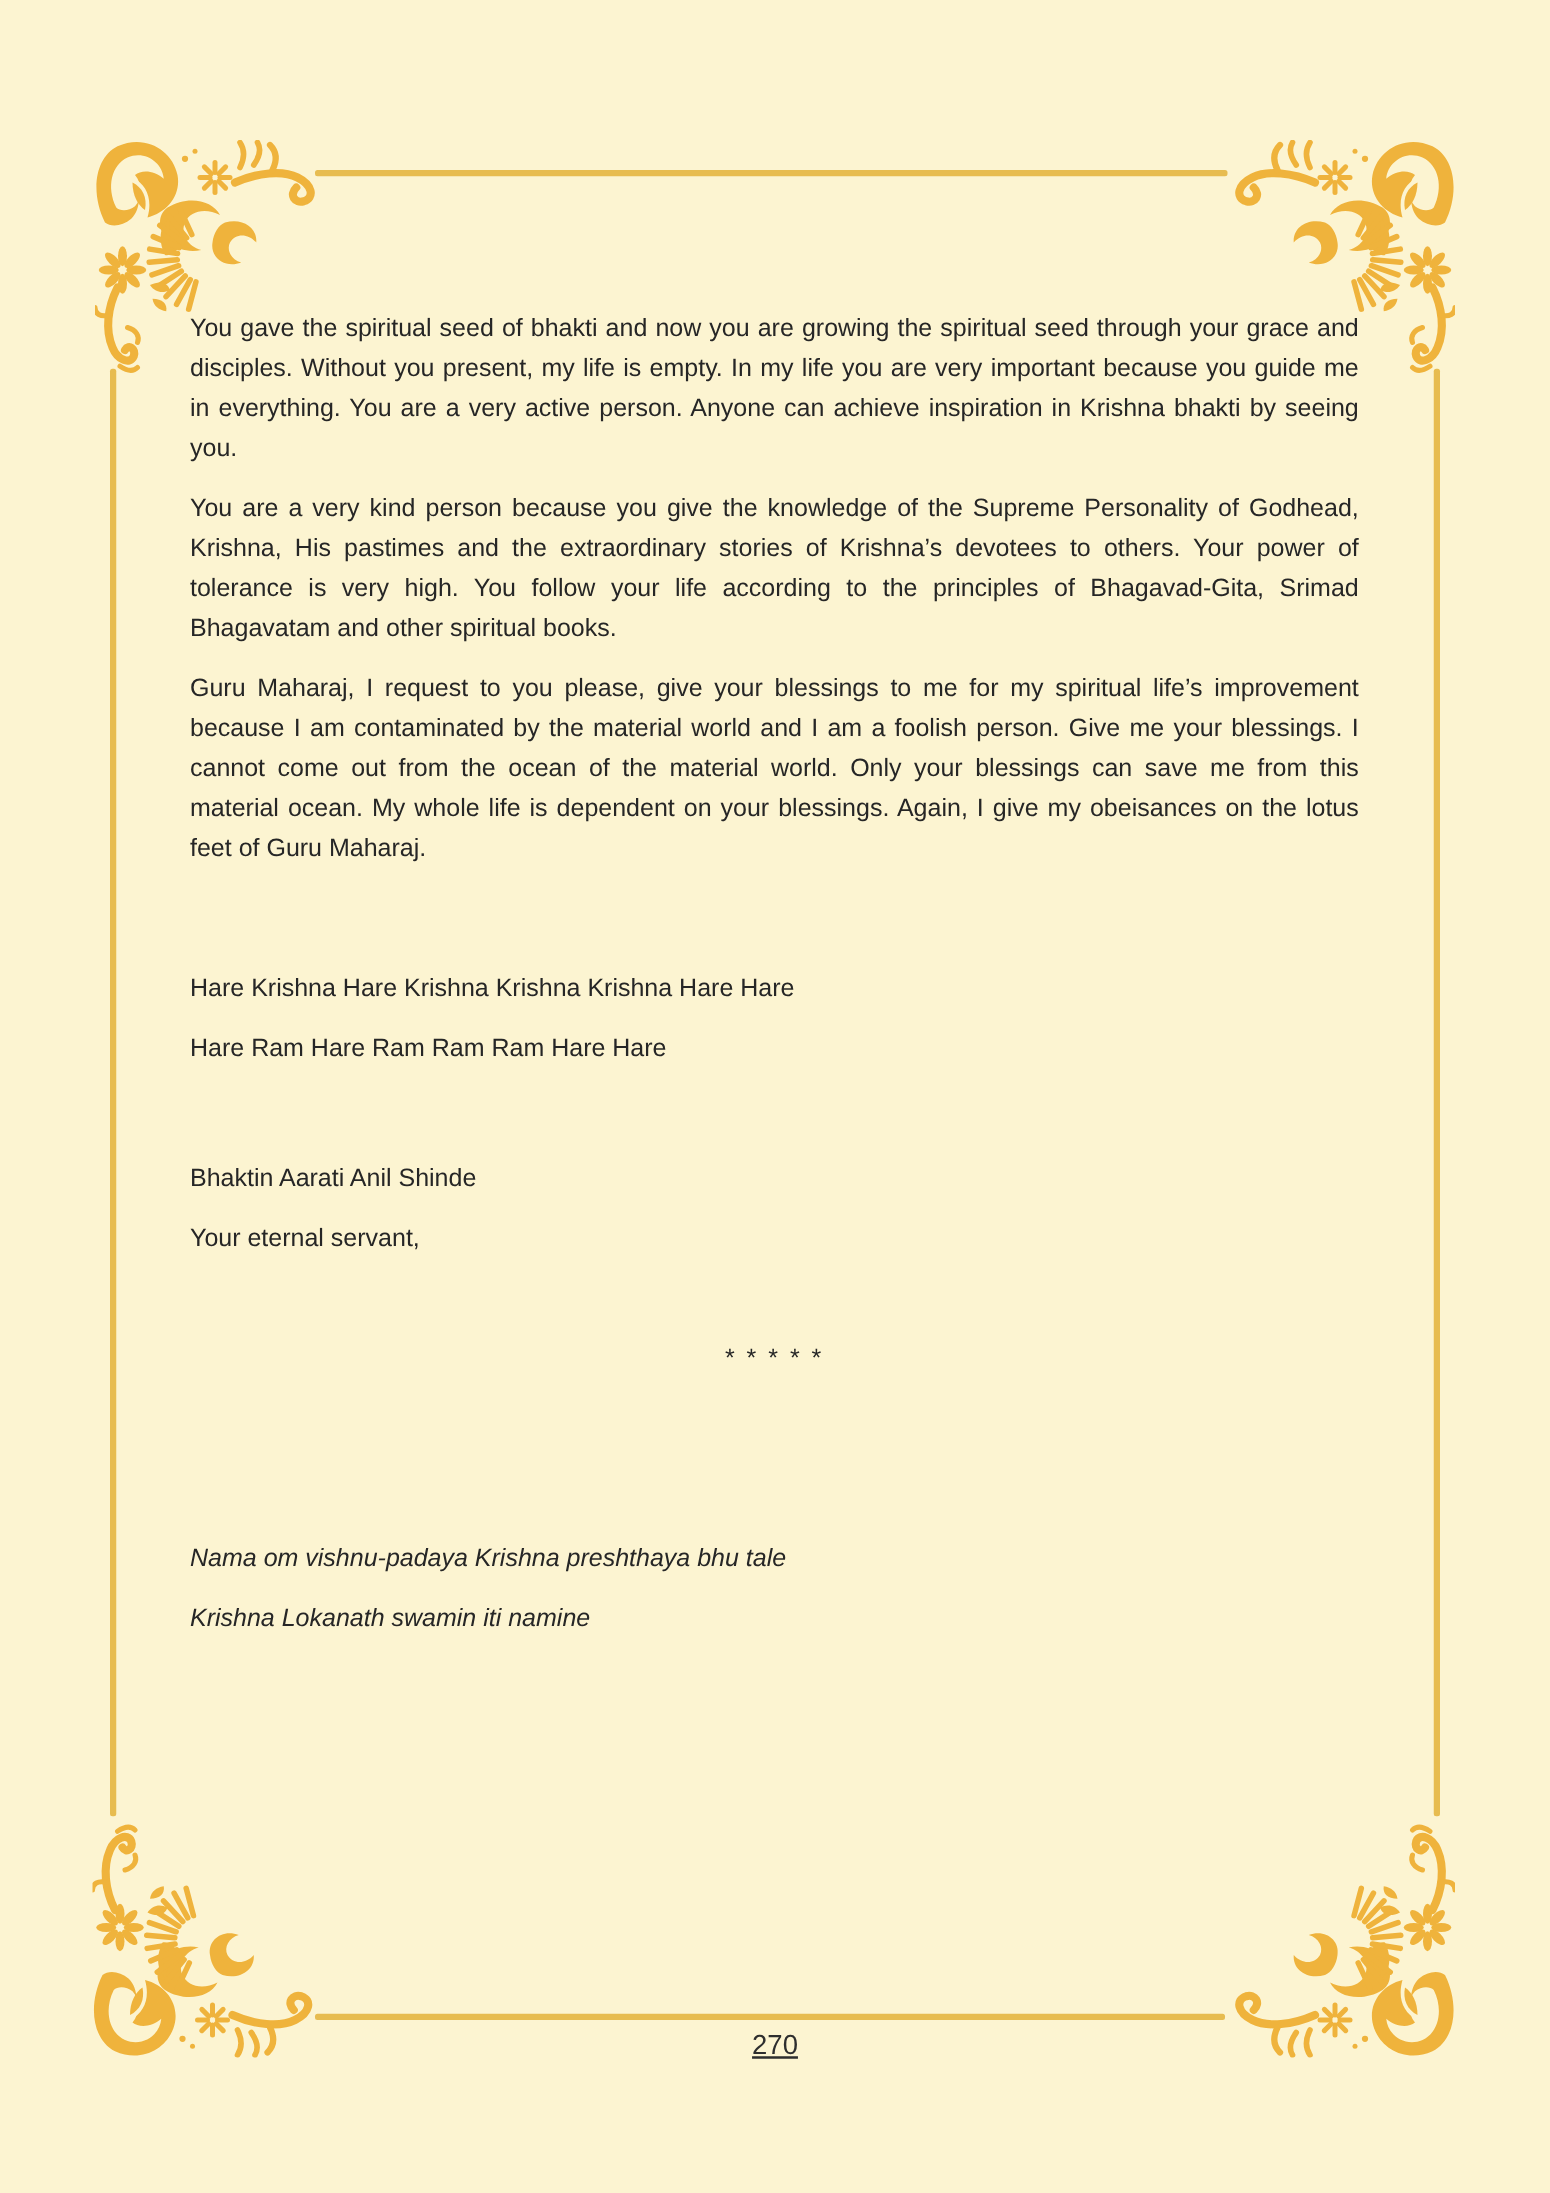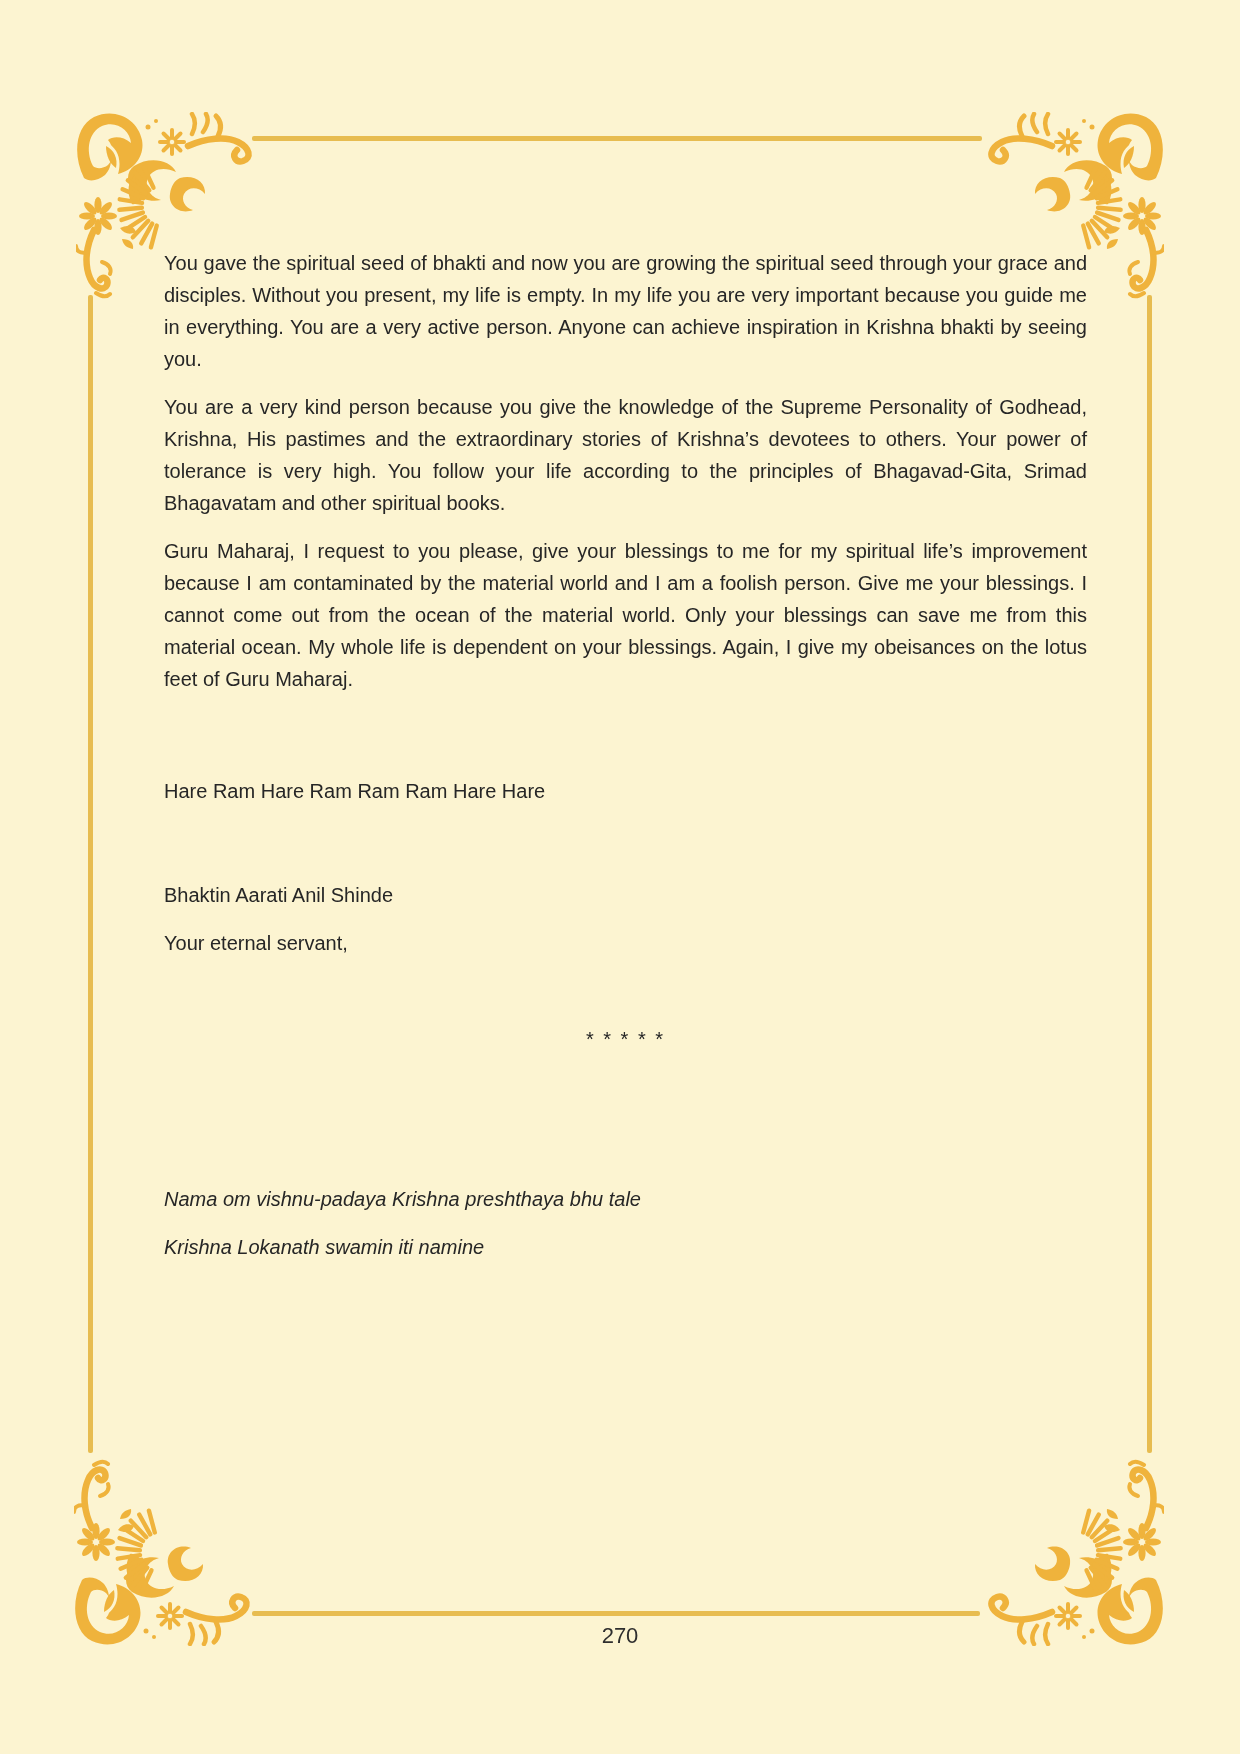--- a/index.html
+++ b/index.html
@@ -28,30 +28,30 @@
   .corner{position:absolute;width:180px;height:188px;color:var(--gold);}
   .corner.tl{left:76px;top:112px;}
   .corner.tr{left:984px;top:112px;transform:scaleX(-1);}
   .corner.bl{left:74px;top:1458px;transform:scaleY(-1);}
   .corner.br{left:984px;top:1458px;transform:scale(-1,-1);}
   
   .content{
     position:absolute;left:152px;top:247px;width:935px;
     font-size:20px;line-height:32px;
   }
-  .para{margin:0 0 16px 12px;}
+  .para{margin:0 0 16px 0;}
   .j{text-align:justify;}
   .center{text-align:center;letter-spacing:2px;}
   .italic{font-style:italic;}
   .sp64{height:64px;}
   .sp56{height:56px;}
   .sp48{height:48px;}
   .pageno{
     position:absolute;left:0;top:1623px;width:100%;
-    text-align:center;font-size:22px;color:#2e2e2e;
+    text-align:center;font-size:22px;color:#2e2e2e;text-decoration:underline;
   }
   .defs-holder{position:absolute;width:0;height:0;overflow:hidden;}
 </style>
 </head>
 <body>
 
 <svg class="defs-holder" aria-hidden="true">
   <defs>
     <symbol id="cf" viewBox="0 0 180 188" overflow="visible">
 
@@ -151,20 +151,21 @@
       <use href="#cf"></use>
     </svg>
 
   <div class="content">
     <p class="para j">You gave the spiritual seed of bhakti and now you are growing the spiritual seed through your grace and disciples. Without you present, my life is empty. In my life you are very important because you guide me in everything. You are a very active person. Anyone can achieve inspiration in Krishna bhakti by seeing you.</p>
     <p class="para j">You are a very kind person because you give the knowledge of the Supreme Personality of Godhead, Krishna, His pastimes and the extraordinary stories of Krishna’s devotees to others. Your power of tolerance is very high. You follow your life according to the principles of Bhagavad-Gita, Srimad Bhagavatam and other spiritual books.</p>
     <p class="para j">Guru Maharaj, I request to you please, give your blessings to me for my spiritual life’s improvement because I am contaminated by the material world and I am a foolish person. Give me your blessings. I cannot come out from the ocean of the material world. Only your blessings can save me from this material ocean. My whole life is dependent on your blessings. Again, I give my obeisances on the lotus feet of Guru Maharaj.</p>
 
     <div class="sp64"></div>
 
+    <p class="para">Hare Krishna Hare Krishna Krishna Krishna Hare Hare</p>
     <p class="para">Hare Ram Hare Ram Ram Ram Hare Hare</p>
 
     <div class="sp56"></div>
 
     <p class="para">Bhaktin Aarati Anil Shinde</p>
     <p class="para">Your eternal servant,</p>
 
     <div class="sp48"></div>
 
     <p class="para center">* * * * *</p>

